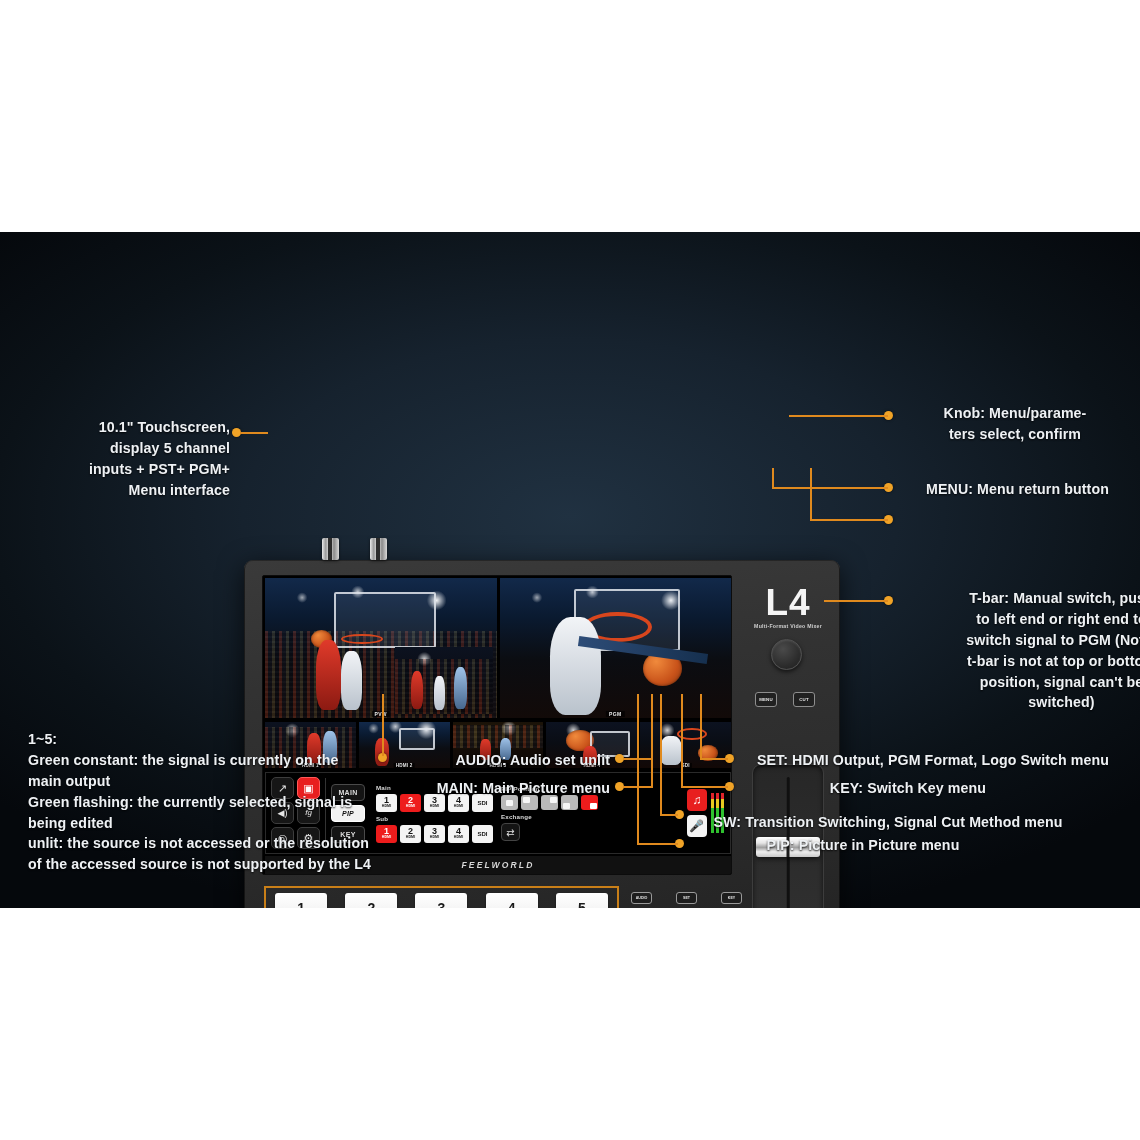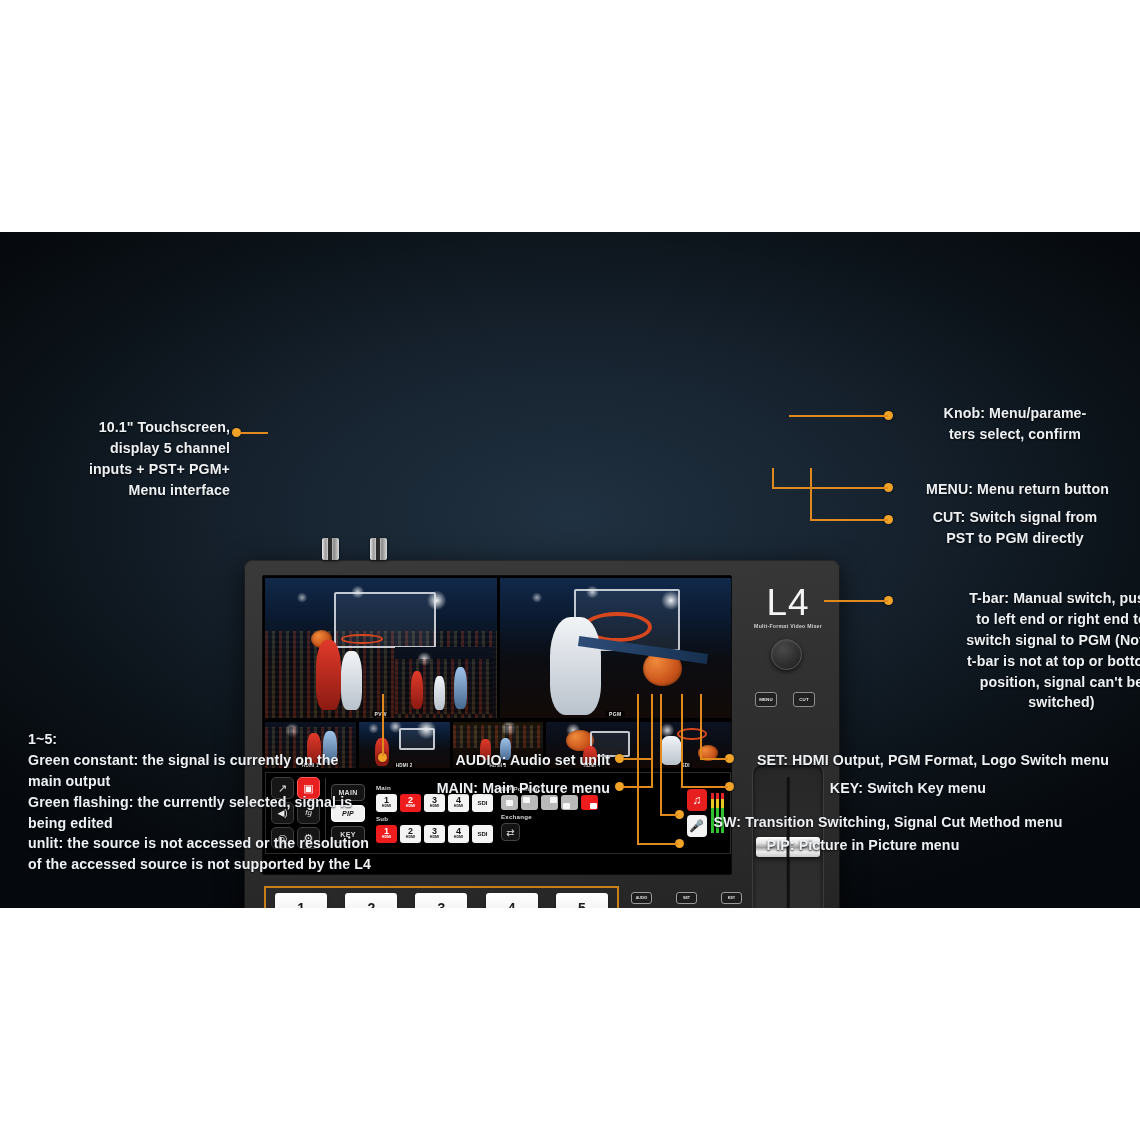--- a/index.html
+++ b/index.html
@@ -260,21 +260,21 @@
   }
   .brandbar .bw {
     font-size: 8.5px; font-weight: 700; letter-spacing: 2.2px;
     color: #d6d6d6; font-style: italic;
   }
 
   
   .logo-l4 {
     position: absolute; left: 500px; top: 24px; width: 88px; text-align: center;
   }
-  .logo-l4 .big { font-size: 37px; font-weight: 400; color: #f4f4f4; letter-spacing: 1px; line-height: 1; }
+  .logo-l4 .big { font-size: 37px; font-weight: 700; color: #f4f4f4; letter-spacing: 1px; line-height: 1; }
   .logo-l4 .sub { font-size: 5.2px; font-weight: 700; color: #cfcfcf; letter-spacing: .25px; margin-top: 2px; }
 
   .knob {
     position: absolute; left: 527px; top: 79px;
     width: 31px; height: 31px; border-radius: 50%;
     background: radial-gradient(circle at 38% 32%, #4a4a4a, #2c2c2c 62%, #1d1d1d 100%);
     border: 1.5px solid #505050;
     box-shadow: inset 0 1px 2px rgba(255,255,255,.12), 0 2px 4px rgba(0,0,0,.6);
   }
   .smallbtn {
@@ -536,20 +536,23 @@
               <div class="audbtn mic">🎤</div>
             </div>
             <div class="meters">
               <div class="meter"></div>
               <div class="meter"></div>
               <div class="meter"></div>
             </div>
           </div>
         </div>
 
+        <div class="brandbar">
+          <span class="bw">FEELWORLD</span>
+        </div>
       </div>
 
       <div class="logo-l4">
         <div class="big">L4</div>
         <div class="sub">Multi-Format Video Mixer</div>
       </div>
       <div class="knob"></div>
       <div class="smallbtn btn-menu">
           <span>MENU</span>
         </div>
@@ -595,22 +598,20 @@
 ters select, confirm</div>
 
     <div class="dot" style="left:884px; top:251px;"></div>
     <div class="lead h" style="left:772px; top:255px; width:116px;"></div>
     <div class="lead v" style="left:772px; top:236px; height:20px;"></div>
     <div class="callout right" style="left:900px; top:247px; width:235px;">MENU: Menu return button</div>
 
     <div class="dot" style="left:884px; top:283px;"></div>
     <div class="lead h" style="left:810px; top:287px; width:78px;"></div>
     <div class="lead v" style="left:810px; top:236px; height:52px;"></div>
-    <div class="callout right" style="left:900px; top:275px; width:230px;">CUT: Switch  signal from
-PST to PGM directly</div>
 
     <div class="dot" style="left:884px; top:364px;"></div>
     <div class="lead h" style="left:824px; top:368px; width:64px;"></div>
     <div class="callout right" style="left:944px; top:356px; width:235px;">T-bar: Manual switch, push
 to left end or right end to
 switch signal to PGM (Note:
 t-bar is not at top or bottom
 position, signal can't be
 switched)</div>
 

